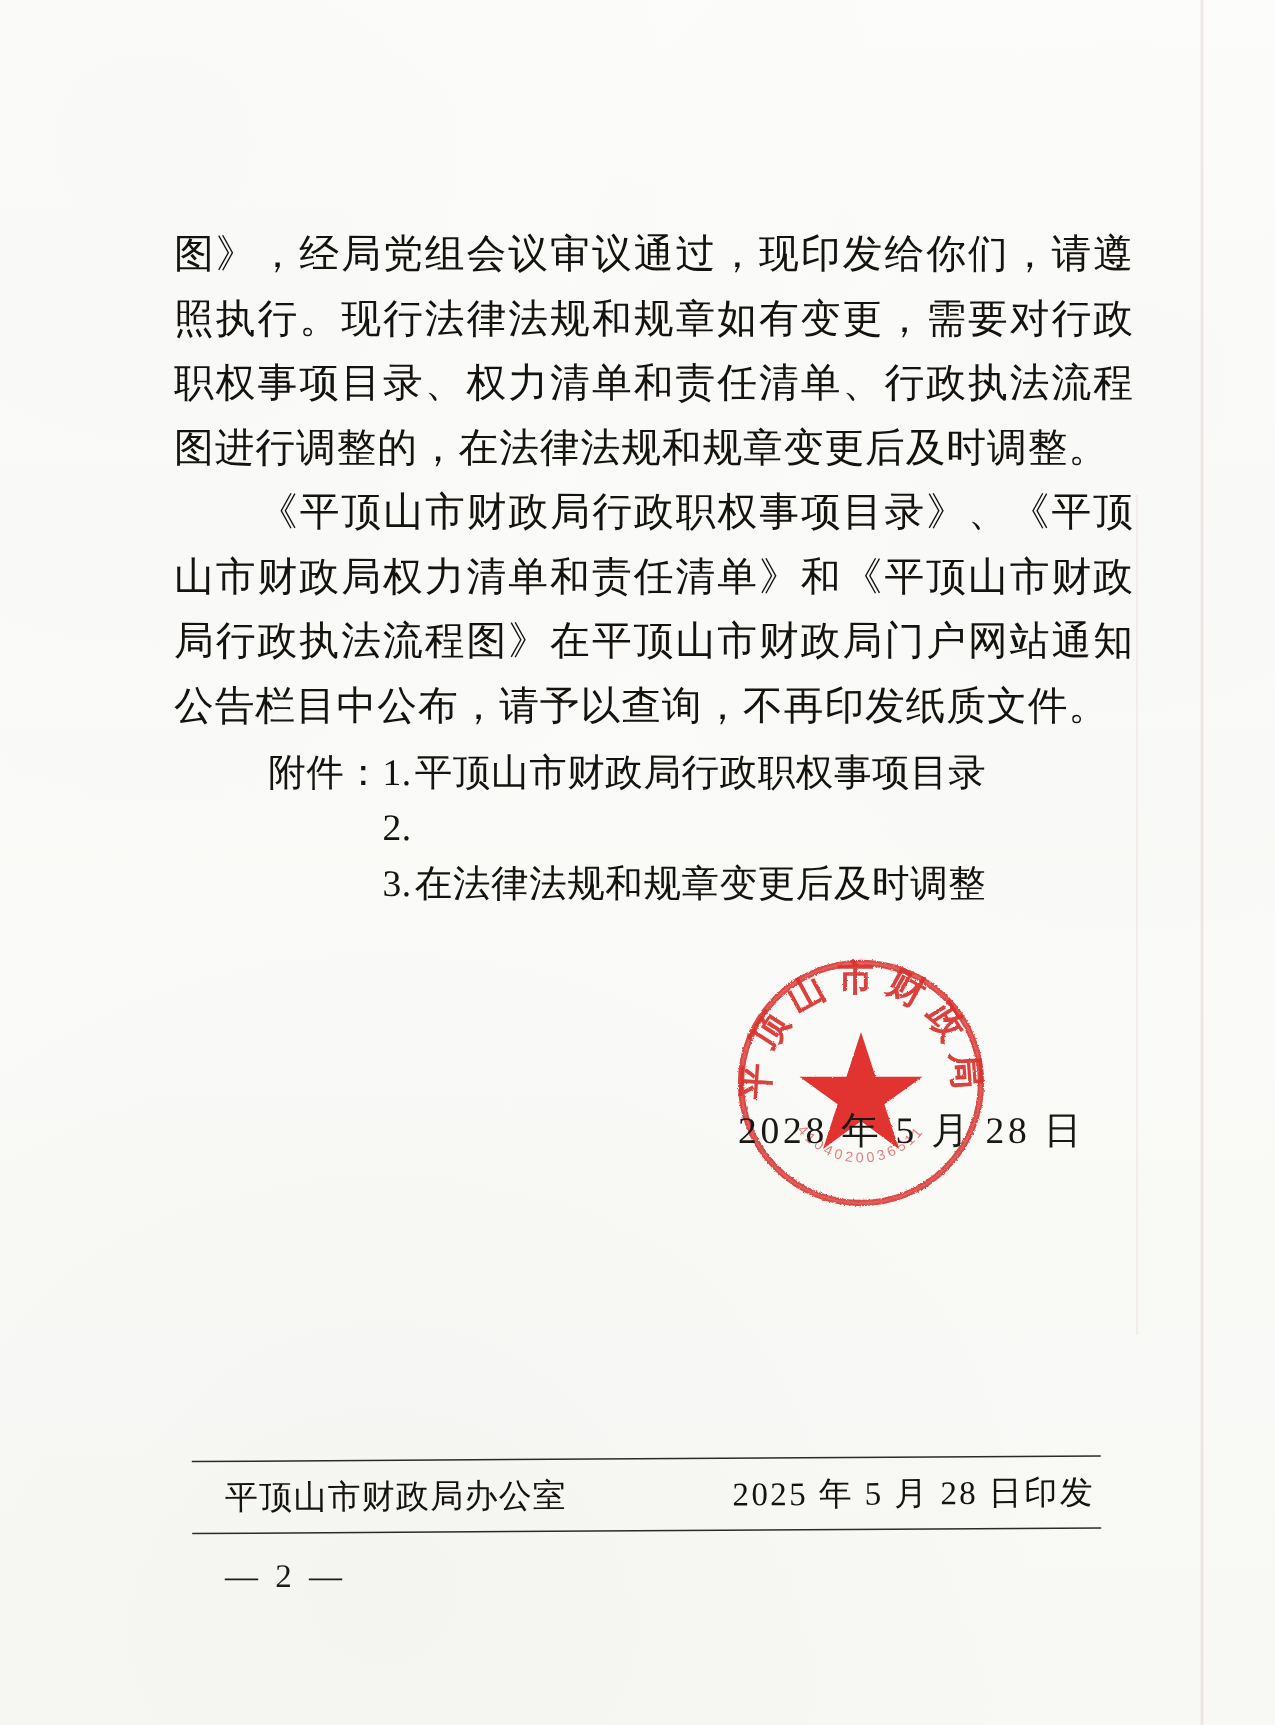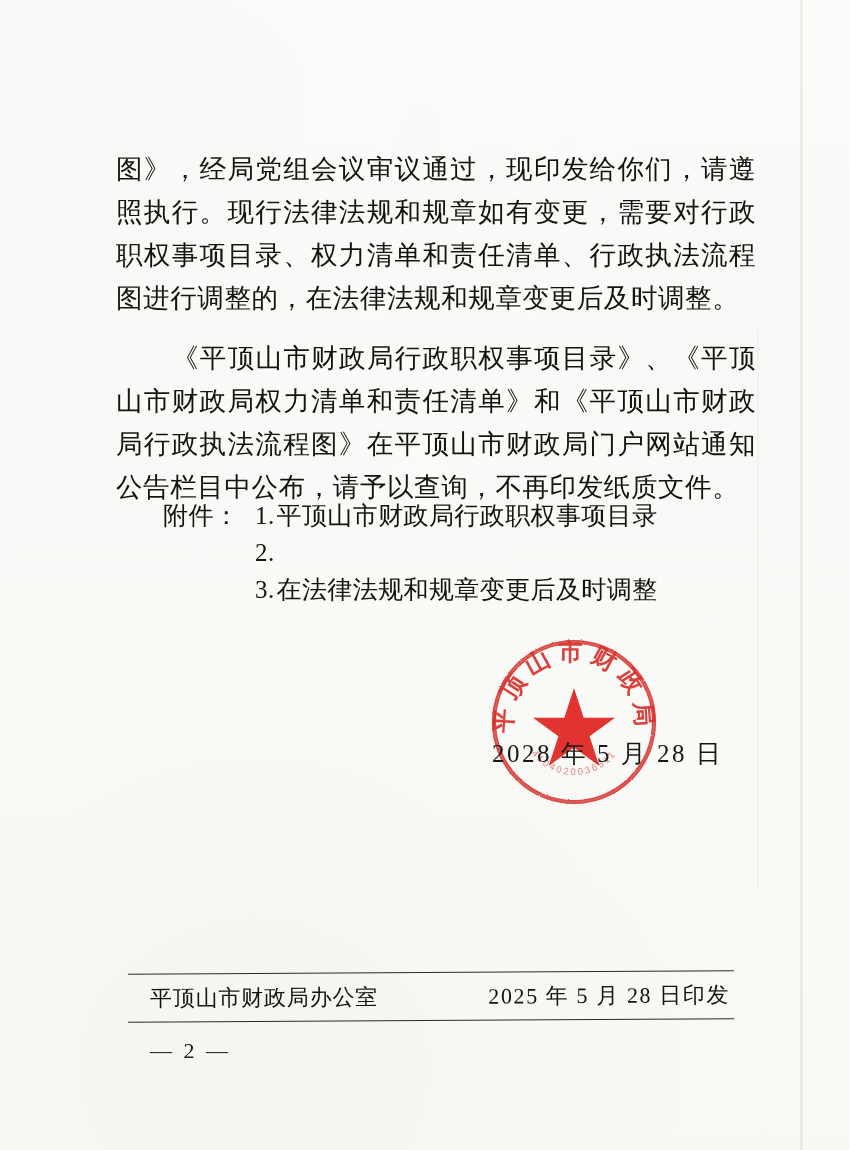--- a/index.html
+++ b/index.html
@@ -74,31 +74,32 @@
     text-justify: inter-character;
     font-weight: 500;
   }
   .para {
     margin: 0 0 0 0;
   }
   .para.indent {
     text-indent: 56px;
   }
   .para + .para {
-    margin-top: 17px;
+    margin-top: 0;
   }
 
   
   #attachments {
     position: absolute;
     left: 163px;
     top: 497px;
     font-size: 25px;
     line-height: 37px;
     letter-spacing: 0.4px;
+    text-align: right;
   }
   .attach-row {
     display: flex;
     align-items: baseline;
     white-space: nowrap;
   }
   .attach-label {
     width: 92px;
     flex: 0 0 92px;
   }

